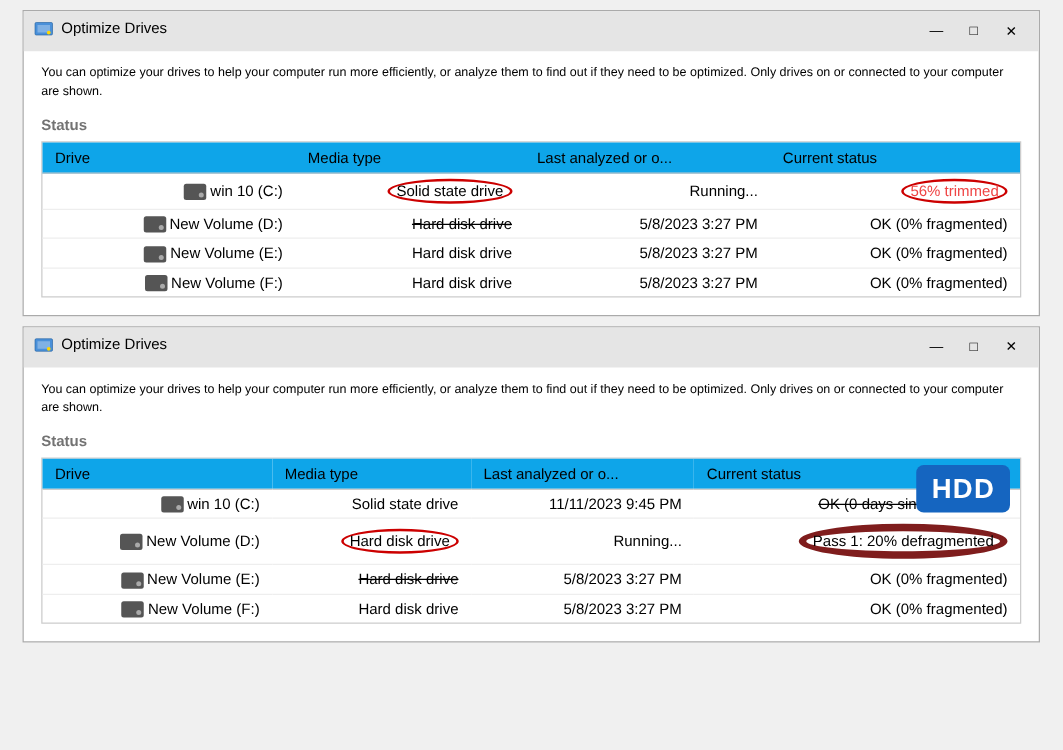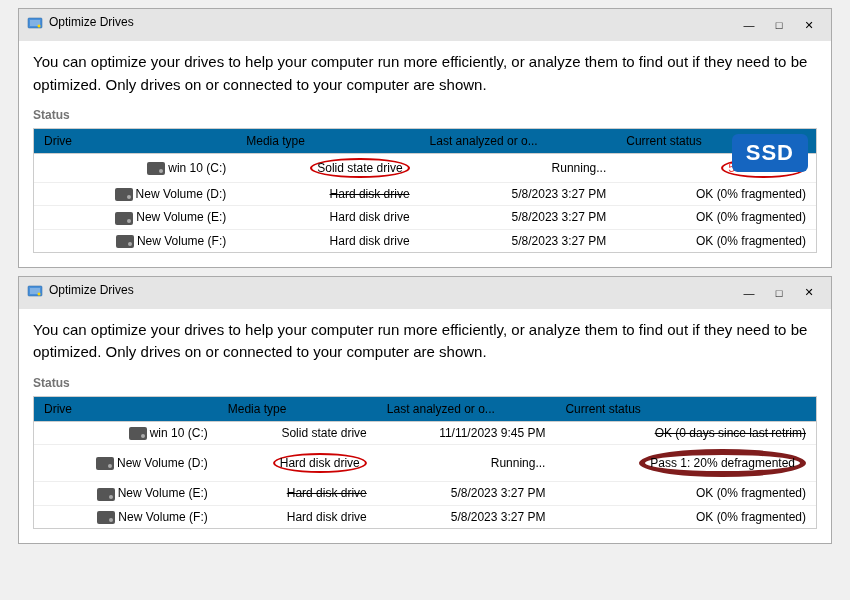--- a/index.html
+++ b/index.html
@@ -59,21 +59,21 @@
       align-items: center;
       justify-content: center;
       color: #000;
     }
 
     .window-body {
       padding: 10px 14px 14px 14px;
     }
 
     .description {
-      font-size: 15px;
+      font-size: 10px;
       color: #000;
       line-height: 1.5;
       margin-bottom: 12px;
     }
 
     .section-label {
       font-size: 12px;
       font-weight: 600;
       color: #737373;
       margin-bottom: 6px;
@@ -92,21 +92,21 @@
 
     thead tr {
       border-bottom: 1px solid #ccc;
     }
 
     thead th {
       text-align: left;
       padding: 5px 10px;
       font-weight: 400;
       color: #000;
-      background: #0369a1;
+      background: #0ea5e9;
     }
 
     tbody tr {
       border-bottom: 1px solid #eee;
       text-align: right;
     }
 
     tbody tr:last-child {
       border-bottom: none;
     }
@@ -168,95 +168,20 @@
       text-decoration: line-through;
     }
 
     .window-wrapper {
       position: relative;
       margin: 6px 10px;
     }
   </style>
 </head>
 <body>
-
-<div class="window-wrapper">
-  <div class="window">
-    <div class="title-bar">
-      <span class="title-bar-icon">
-        <svg width="16" height="16" viewBox="0 0 16 16">
-          <rect x="1" y="3" width="14" height="10" rx="1" fill="#4a90d9" stroke="#2060a0" stroke-width="0.5"></rect>
-          <rect x="3" y="5" width="10" height="6" fill="#fff" opacity="0.3"></rect>
-          <circle cx="12" cy="11" r="1.5" fill="#ffd700"></circle>
-        </svg>
-      </span>
-      <span class="title-bar-text">Optimize Drives</span>
-      <div class="window-controls">
-        <button class="win-btn">—</button>
-        <button class="win-btn">□</button>
-        <button class="win-btn close">✕</button>
-      </div>
-    </div>
-    <div class="window-body">
-      <p class="description">You can optimize your drives to help your computer run more efficiently, or analyze them to find out if they need to be optimized. Only drives on or connected to your computer are shown.</p>
-      <div class="section-label">Status</div>
-      <div class="drives-table-container">
-        <div class="ssd-badge">SSD</div>
-        <table>
-          <thead>
-            <tr>
-              <th>Drive</th>
-              <th>Media type</th>
-              <th>Last analyzed or o...</th>
-              <th>Current status</th>
-            </tr>
-          </thead>
-          <tbody>
-            <tr>
-              <td>
-                <span class="icon-hdd"></span>win 10 (C:)
-              </td>
-              <td>
-                <span style="display:inline-block; border:2px solid #cc0000; border-radius:50%; padding:1px 5px; color:#000;">Solid state drive</span>
-              </td>
-              <td>Running...</td>
-              <td>
-                <span style="display:inline-block; border:2px solid #cc0000; border-radius:50%; padding:1px 5px; color:#ef4444;">56% trimmed</span>
-              </td>
-            </tr>
-            <tr>
-              <td>
-                <span class="icon-hdd"></span>New Volume (D:)
-              </td>
-              <td><span class="strikethrough">Hard disk drive</span></td>
-              <td>5/8/2023 3:27 PM</td>
-              <td>OK (0% fragmented)</td>
-            </tr>
-            <tr>
-              <td>
-                <span class="icon-hdd"></span>New Volume (E:)
-              </td>
-              <td>Hard disk drive</td>
-              <td>5/8/2023 3:27 PM</td>
-              <td>OK (0% fragmented)</td>
-            </tr>
-            <tr>
-              <td>
-                <span class="icon-hdd"></span>New Volume (F:)
-              </td>
-              <td>Hard disk drive</td>
-              <td>5/8/2023 3:27 PM</td>
-              <td>OK (0% fragmented)</td>
-            </tr>
-          </tbody>
-        </table>
-      </div>
-    </div>
-  </div>
-</div>
 
 <div class="window-wrapper">
   <div class="window">
     <div class="title-bar">
       <span class="title-bar-icon">
         <svg width="16" height="16" viewBox="0 0 16 16">
           <rect x="1" y="3" width="14" height="10" rx="1" fill="#4a90d9" stroke="#2060a0" stroke-width="0.5"></rect>
           <rect x="3" y="5" width="10" height="6" fill="#fff" opacity="0.3"></rect>
           <circle cx="12" cy="11" r="1.5" fill="#ffd700"></circle>
         </svg>
@@ -279,52 +204,127 @@
               <th>Media type</th>
               <th>Last analyzed or o...</th>
               <th>Current status</th>
             </tr>
           </thead>
           <tbody>
             <tr>
               <td>
                 <span class="icon-hdd"></span>win 10 (C:)
               </td>
-              <td>Solid state drive</td>
-              <td>11/11/2023 9:45 PM</td>
-              <td>
-                <span style="text-decoration:line-through;">OK (0 days since last retrim)</span>
+              <td>
+                <span style="display:inline-block; border:2px solid #cc0000; border-radius:50%; padding:1px 5px; color:#000;">Solid state drive</span>
+              </td>
+              <td>Running...</td>
+              <td>
+                <span style="display:inline-block; border:2px solid #cc0000; border-radius:50%; padding:1px 5px; color:#ef4444;">56% trimmed</span>
               </td>
             </tr>
             <tr>
               <td>
                 <span class="icon-hdd"></span>New Volume (D:)
               </td>
-              <td>
-                <span style="display:inline-block; border:2px solid #cc0000; border-radius:50%; padding:1px 5px; color:#000;">Hard disk drive</span>
-              </td>
-              <td>Running...</td>
-              <td>
-                <span style="display:inline-block; border:6px solid #7f1d1d; border-radius:50%; padding:1px 5px; color:#000;">Pass 1: 20% defragmented</span>
-              </td>
+              <td><span class="strikethrough">Hard disk drive</span></td>
+              <td>5/8/2023 3:27 PM</td>
+              <td>OK (0% fragmented)</td>
             </tr>
             <tr>
               <td>
                 <span class="icon-hdd"></span>New Volume (E:)
               </td>
-              <td><span class="strikethrough">Hard disk drive</span></td>
+              <td>Hard disk drive</td>
               <td>5/8/2023 3:27 PM</td>
               <td>OK (0% fragmented)</td>
             </tr>
             <tr>
               <td>
                 <span class="icon-hdd"></span>New Volume (F:)
               </td>
               <td>Hard disk drive</td>
               <td>5/8/2023 3:27 PM</td>
               <td>OK (0% fragmented)</td>
             </tr>
           </tbody>
         </table>
       </div>
     </div>
   </div>
 </div>
 
+<div class="window-wrapper">
+  <div class="window">
+    <div class="title-bar">
+      <span class="title-bar-icon">
+        <svg width="16" height="16" viewBox="0 0 16 16">
+          <rect x="1" y="3" width="14" height="10" rx="1" fill="#4a90d9" stroke="#2060a0" stroke-width="0.5"></rect>
+          <rect x="3" y="5" width="10" height="6" fill="#fff" opacity="0.3"></rect>
+          <circle cx="12" cy="11" r="1.5" fill="#ffd700"></circle>
+        </svg>
+      </span>
+      <span class="title-bar-text">Optimize Drives</span>
+      <div class="window-controls">
+        <button class="win-btn">—</button>
+        <button class="win-btn">□</button>
+        <button class="win-btn close">✕</button>
+      </div>
+    </div>
+    <div class="window-body">
+      <p class="description">You can optimize your drives to help your computer run more efficiently, or analyze them to find out if they need to be optimized. Only drives on or connected to your computer are shown.</p>
+      <div class="section-label">Status</div>
+      <div class="drives-table-container">
+        <div class="hdd-badge">HDD</div>
+        <table>
+          <thead>
+            <tr>
+              <th>Drive</th>
+              <th>Media type</th>
+              <th>Last analyzed or o...</th>
+              <th>Current status</th>
+            </tr>
+          </thead>
+          <tbody>
+            <tr>
+              <td>
+                <span class="icon-hdd"></span>win 10 (C:)
+              </td>
+              <td>Solid state drive</td>
+              <td>11/11/2023 9:45 PM</td>
+              <td>
+                <span style="text-decoration:line-through;">OK (0 days since last retrim)</span>
+              </td>
+            </tr>
+            <tr>
+              <td>
+                <span class="icon-hdd"></span>New Volume (D:)
+              </td>
+              <td>
+                <span style="display:inline-block; border:2px solid #cc0000; border-radius:50%; padding:1px 5px; color:#000;">Hard disk drive</span>
+              </td>
+              <td>Running...</td>
+              <td>
+                <span style="display:inline-block; border:6px solid #7f1d1d; border-radius:50%; padding:1px 5px; color:#000;">Pass 1: 20% defragmented</span>
+              </td>
+            </tr>
+            <tr>
+              <td>
+                <span class="icon-hdd"></span>New Volume (E:)
+              </td>
+              <td><span class="strikethrough">Hard disk drive</span></td>
+              <td>5/8/2023 3:27 PM</td>
+              <td>OK (0% fragmented)</td>
+            </tr>
+            <tr>
+              <td>
+                <span class="icon-hdd"></span>New Volume (F:)
+              </td>
+              <td>Hard disk drive</td>
+              <td>5/8/2023 3:27 PM</td>
+              <td>OK (0% fragmented)</td>
+            </tr>
+          </tbody>
+        </table>
+      </div>
+    </div>
+  </div>
+</div>
+
 </body></html>

